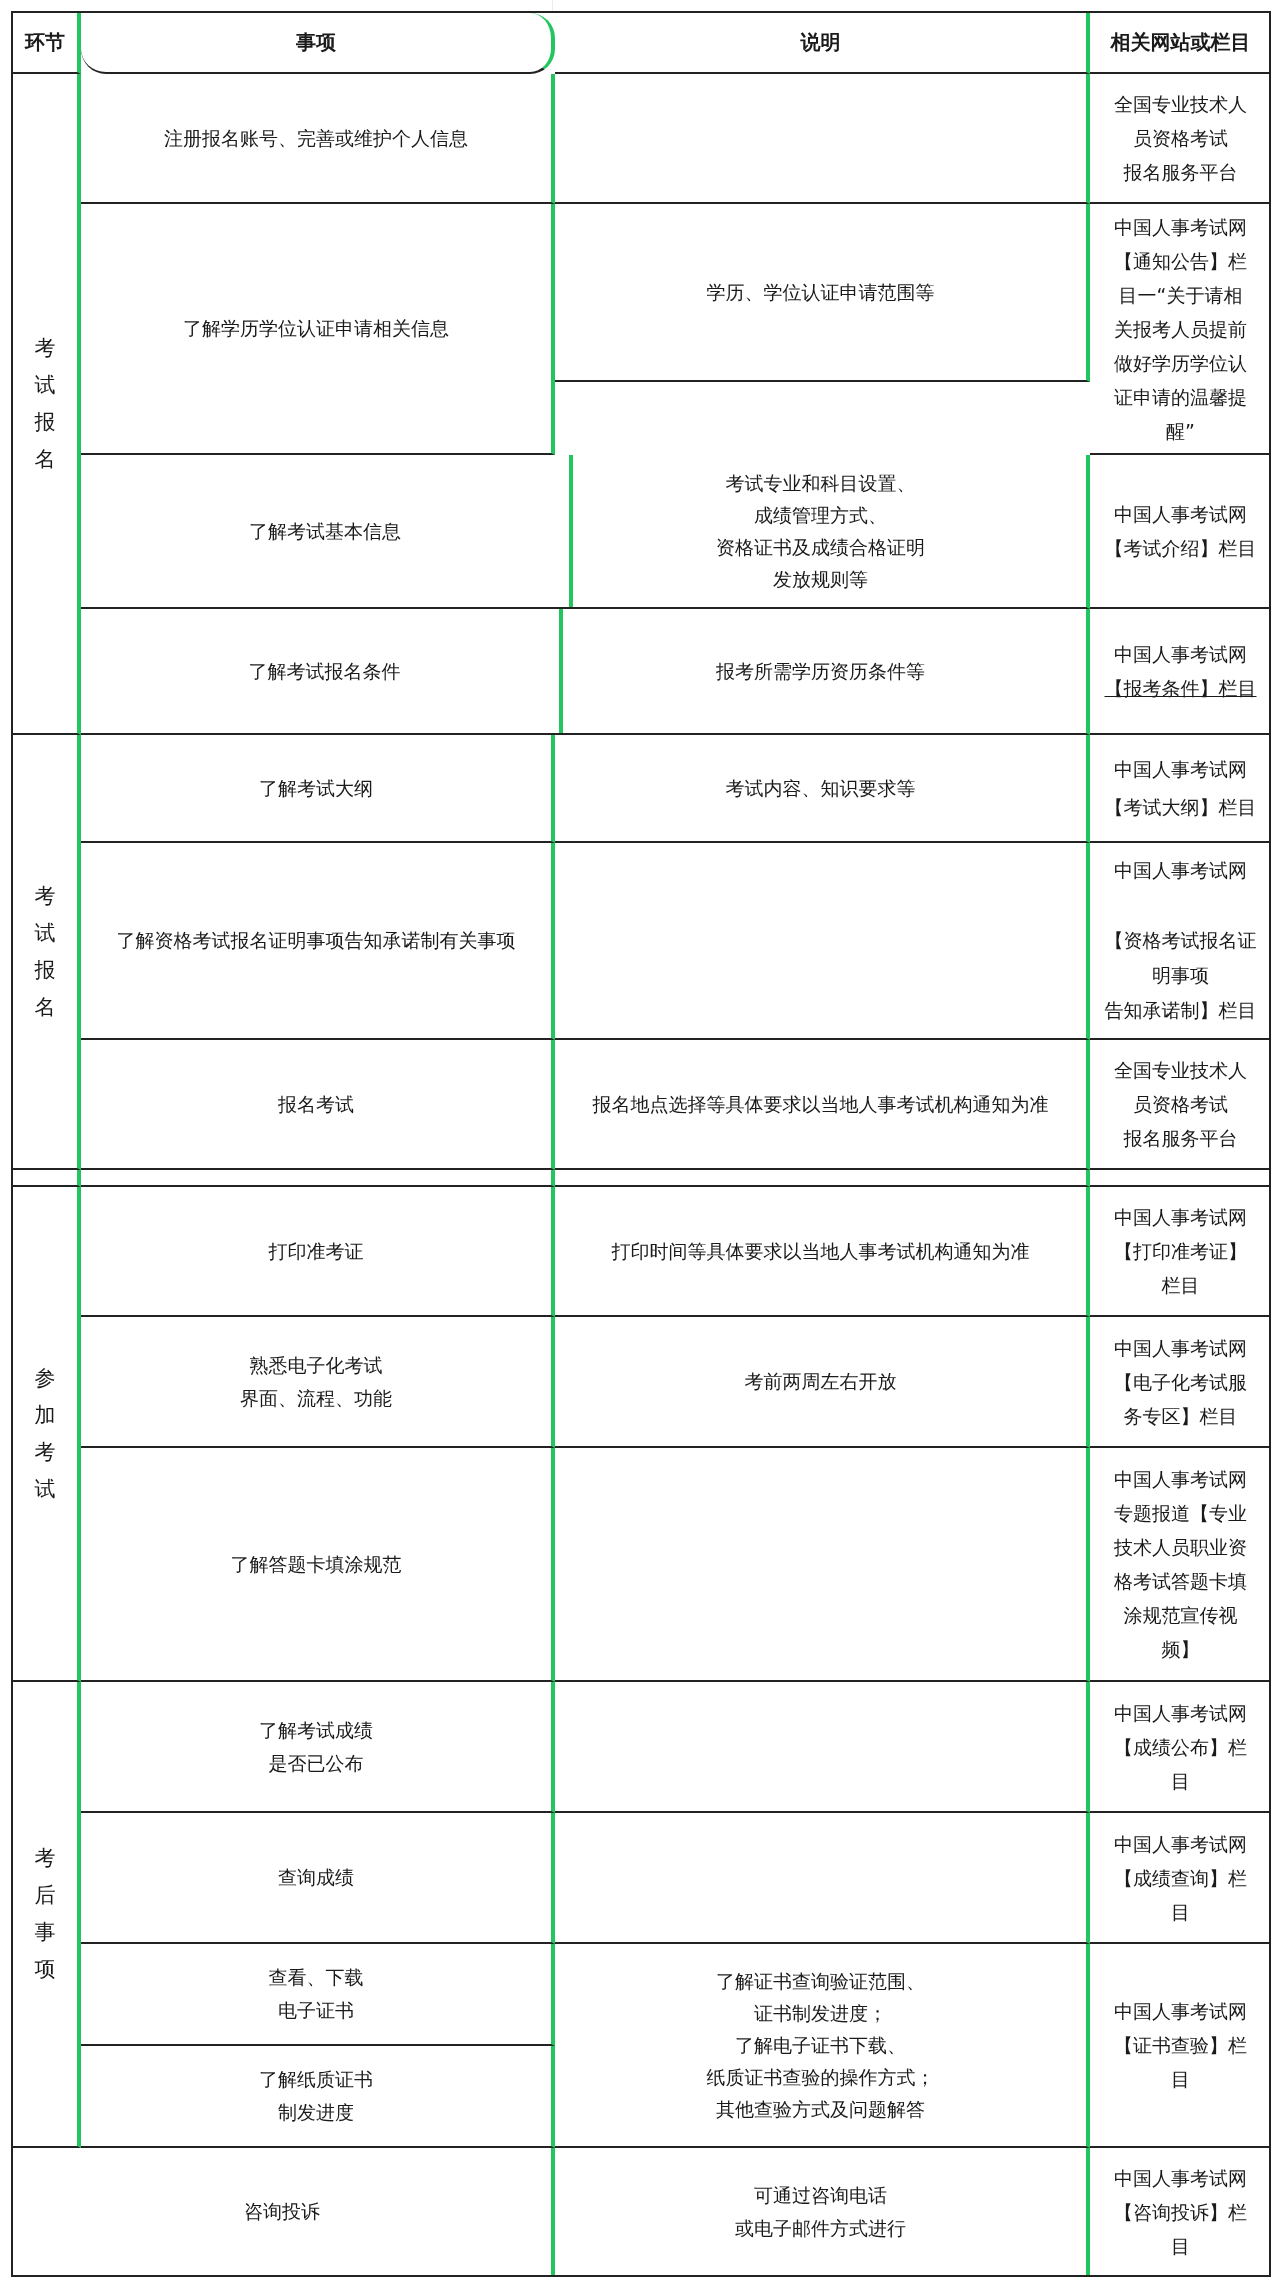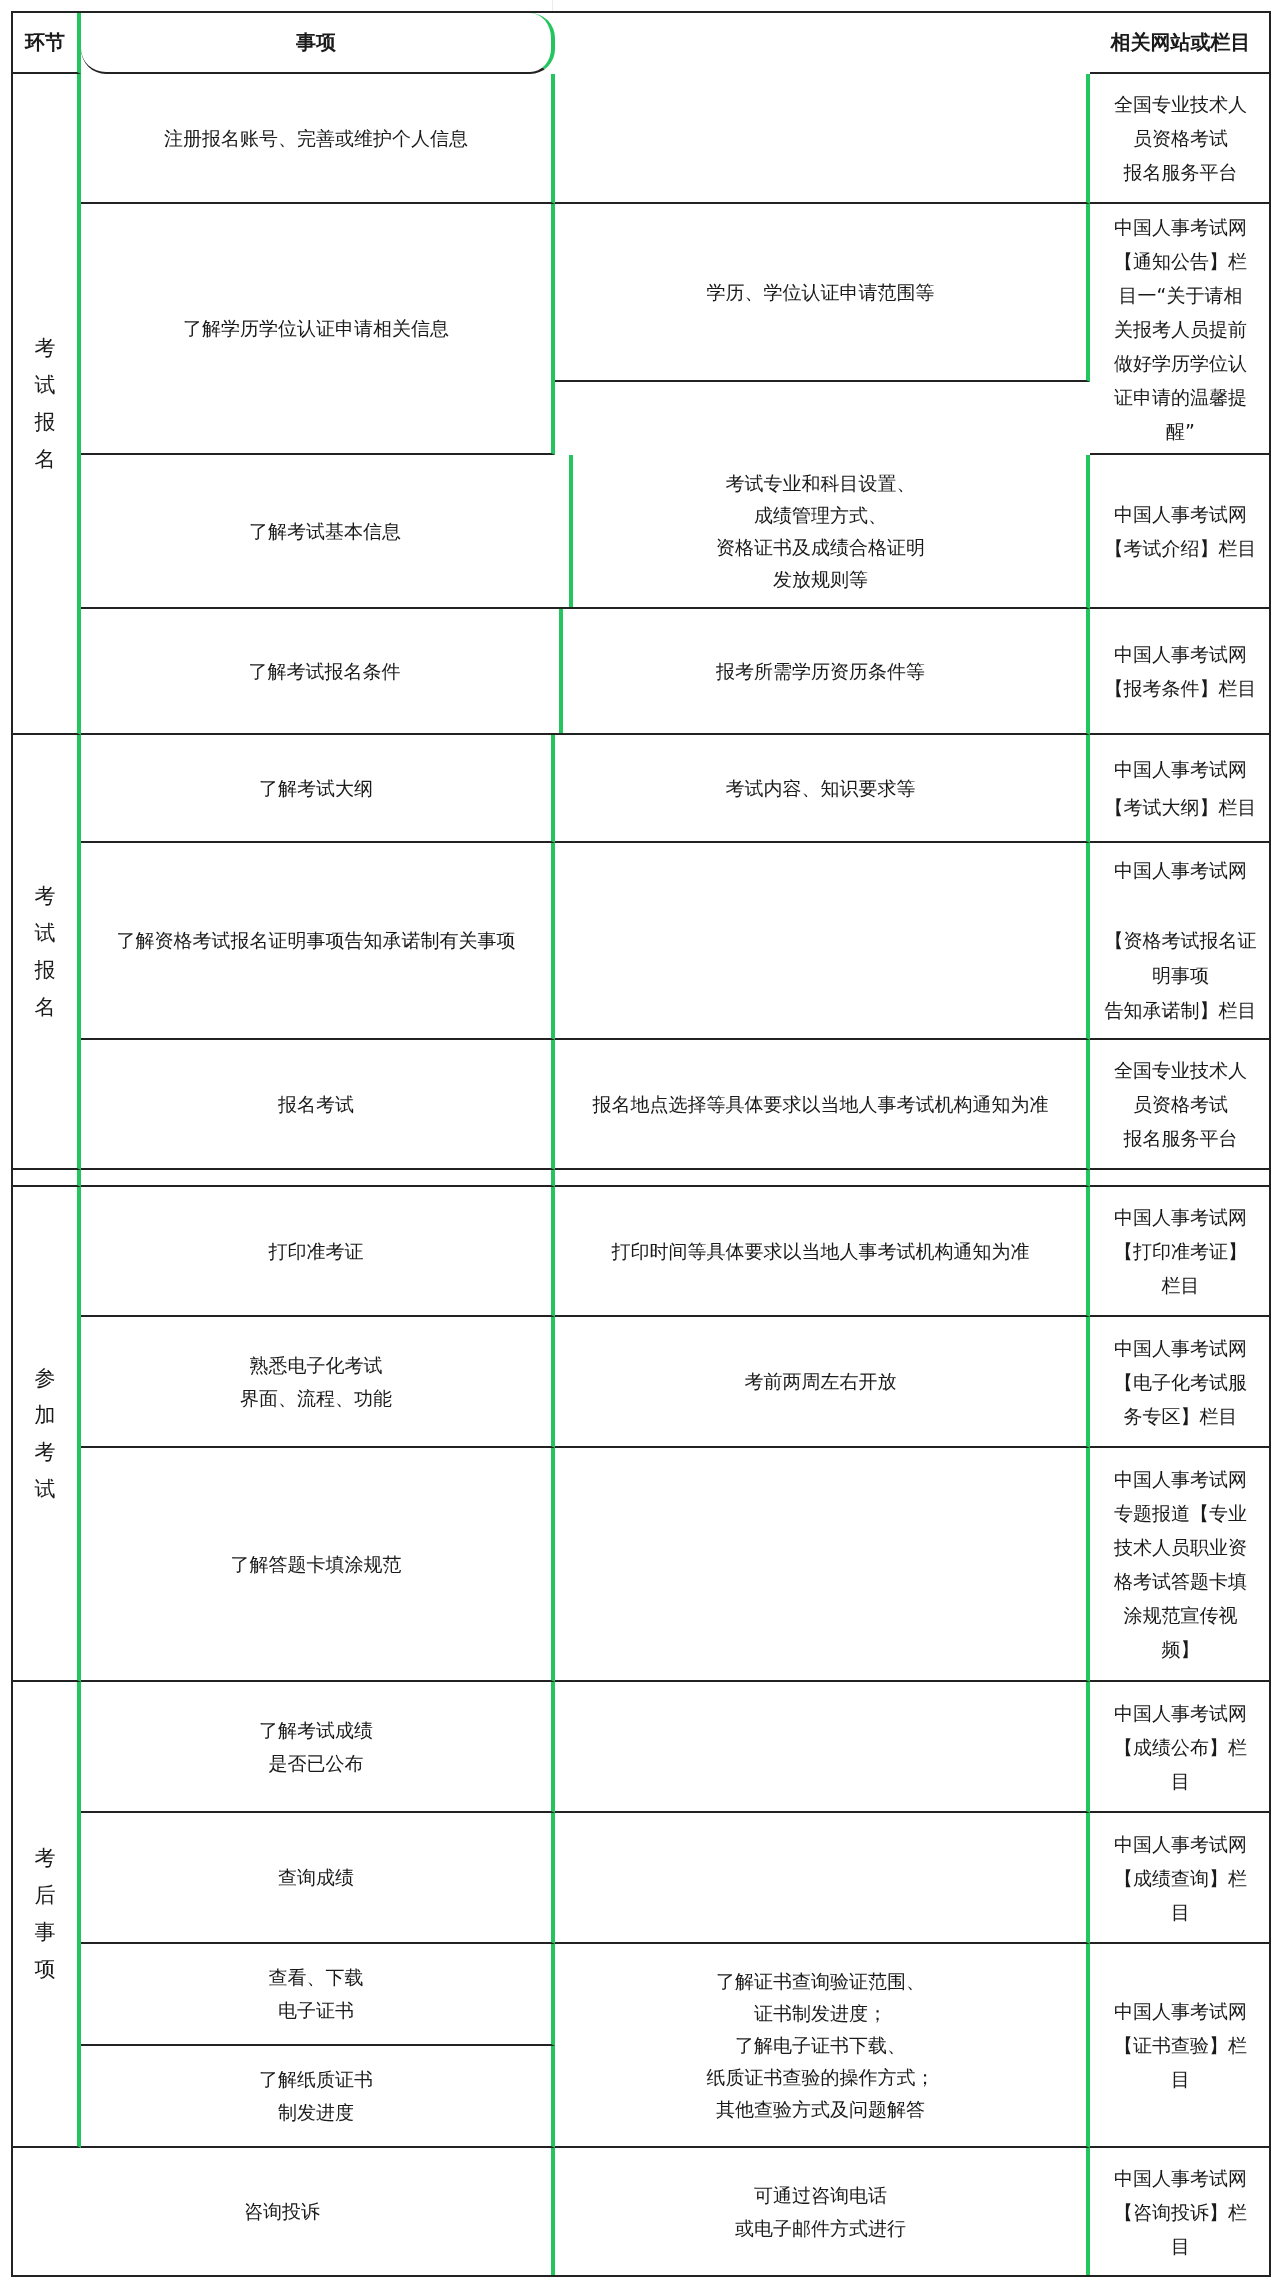--- a/index.html
+++ b/index.html
@@ -7,31 +7,32 @@
          font-family: "DejaVu Sans", "Liberation Sans", sans-serif; color: #1a1a1a; }
   .tbl { position: absolute; left: 11px; top: 11px; width: 1260px; height: 2266px;
          border: 2px solid #222; box-sizing: border-box; }
   .cell { position: absolute; box-sizing: border-box; display: flex; align-items: center;
           justify-content: center; text-align: center; font-size: 19px; line-height: 33px;
           border-right: 4px solid #22c55e; border-bottom: 2px solid #222; white-space: pre-line; padding: 4px 6px; }
   .hdr { font-weight: bold; font-size: 20px; }
   .stage { font-size: 21px; line-height: 37px; flex-direction: column; }
   .stage span { display: block; }
   .link { font-size: 19px; line-height: 34px; }
-  .u { }
+  .u { text-decoration: underline; }
   .faint2 { position: absolute; left: 552px; top: 0; width: 1px; height: 11px; background: #ececec; }
 </style>
 </head>
 <body>
 
 <div class="faint2"></div>
 <div class="tbl">
 
   <div class="cell hdr" style="left:0;top:0;width:68px;height:61px;">环节</div>
   <div class="cell hdr" style="left:68px;top:0;width:474px;height:61px;border-radius:25px;">事项</div>
+  <div class="cell hdr" style="left:542px;top:0;width:535px;height:61px;">说明</div>
   <div class="cell hdr" style="left:1077px;top:0;width:181px;height:61px;border-right:none;">相关网站或栏目</div>
 
   <div class="cell stage" style="left:0;top:61px;width:68px;height:661px;">
     <span>考</span>
     <span>试</span>
     <span>报</span>
     <span>名</span>
   </div>
 
   <div class="cell" style="left:68px;top:61px;width:474px;height:130px;">注册报名账号、完善或维护个人信息</div>

